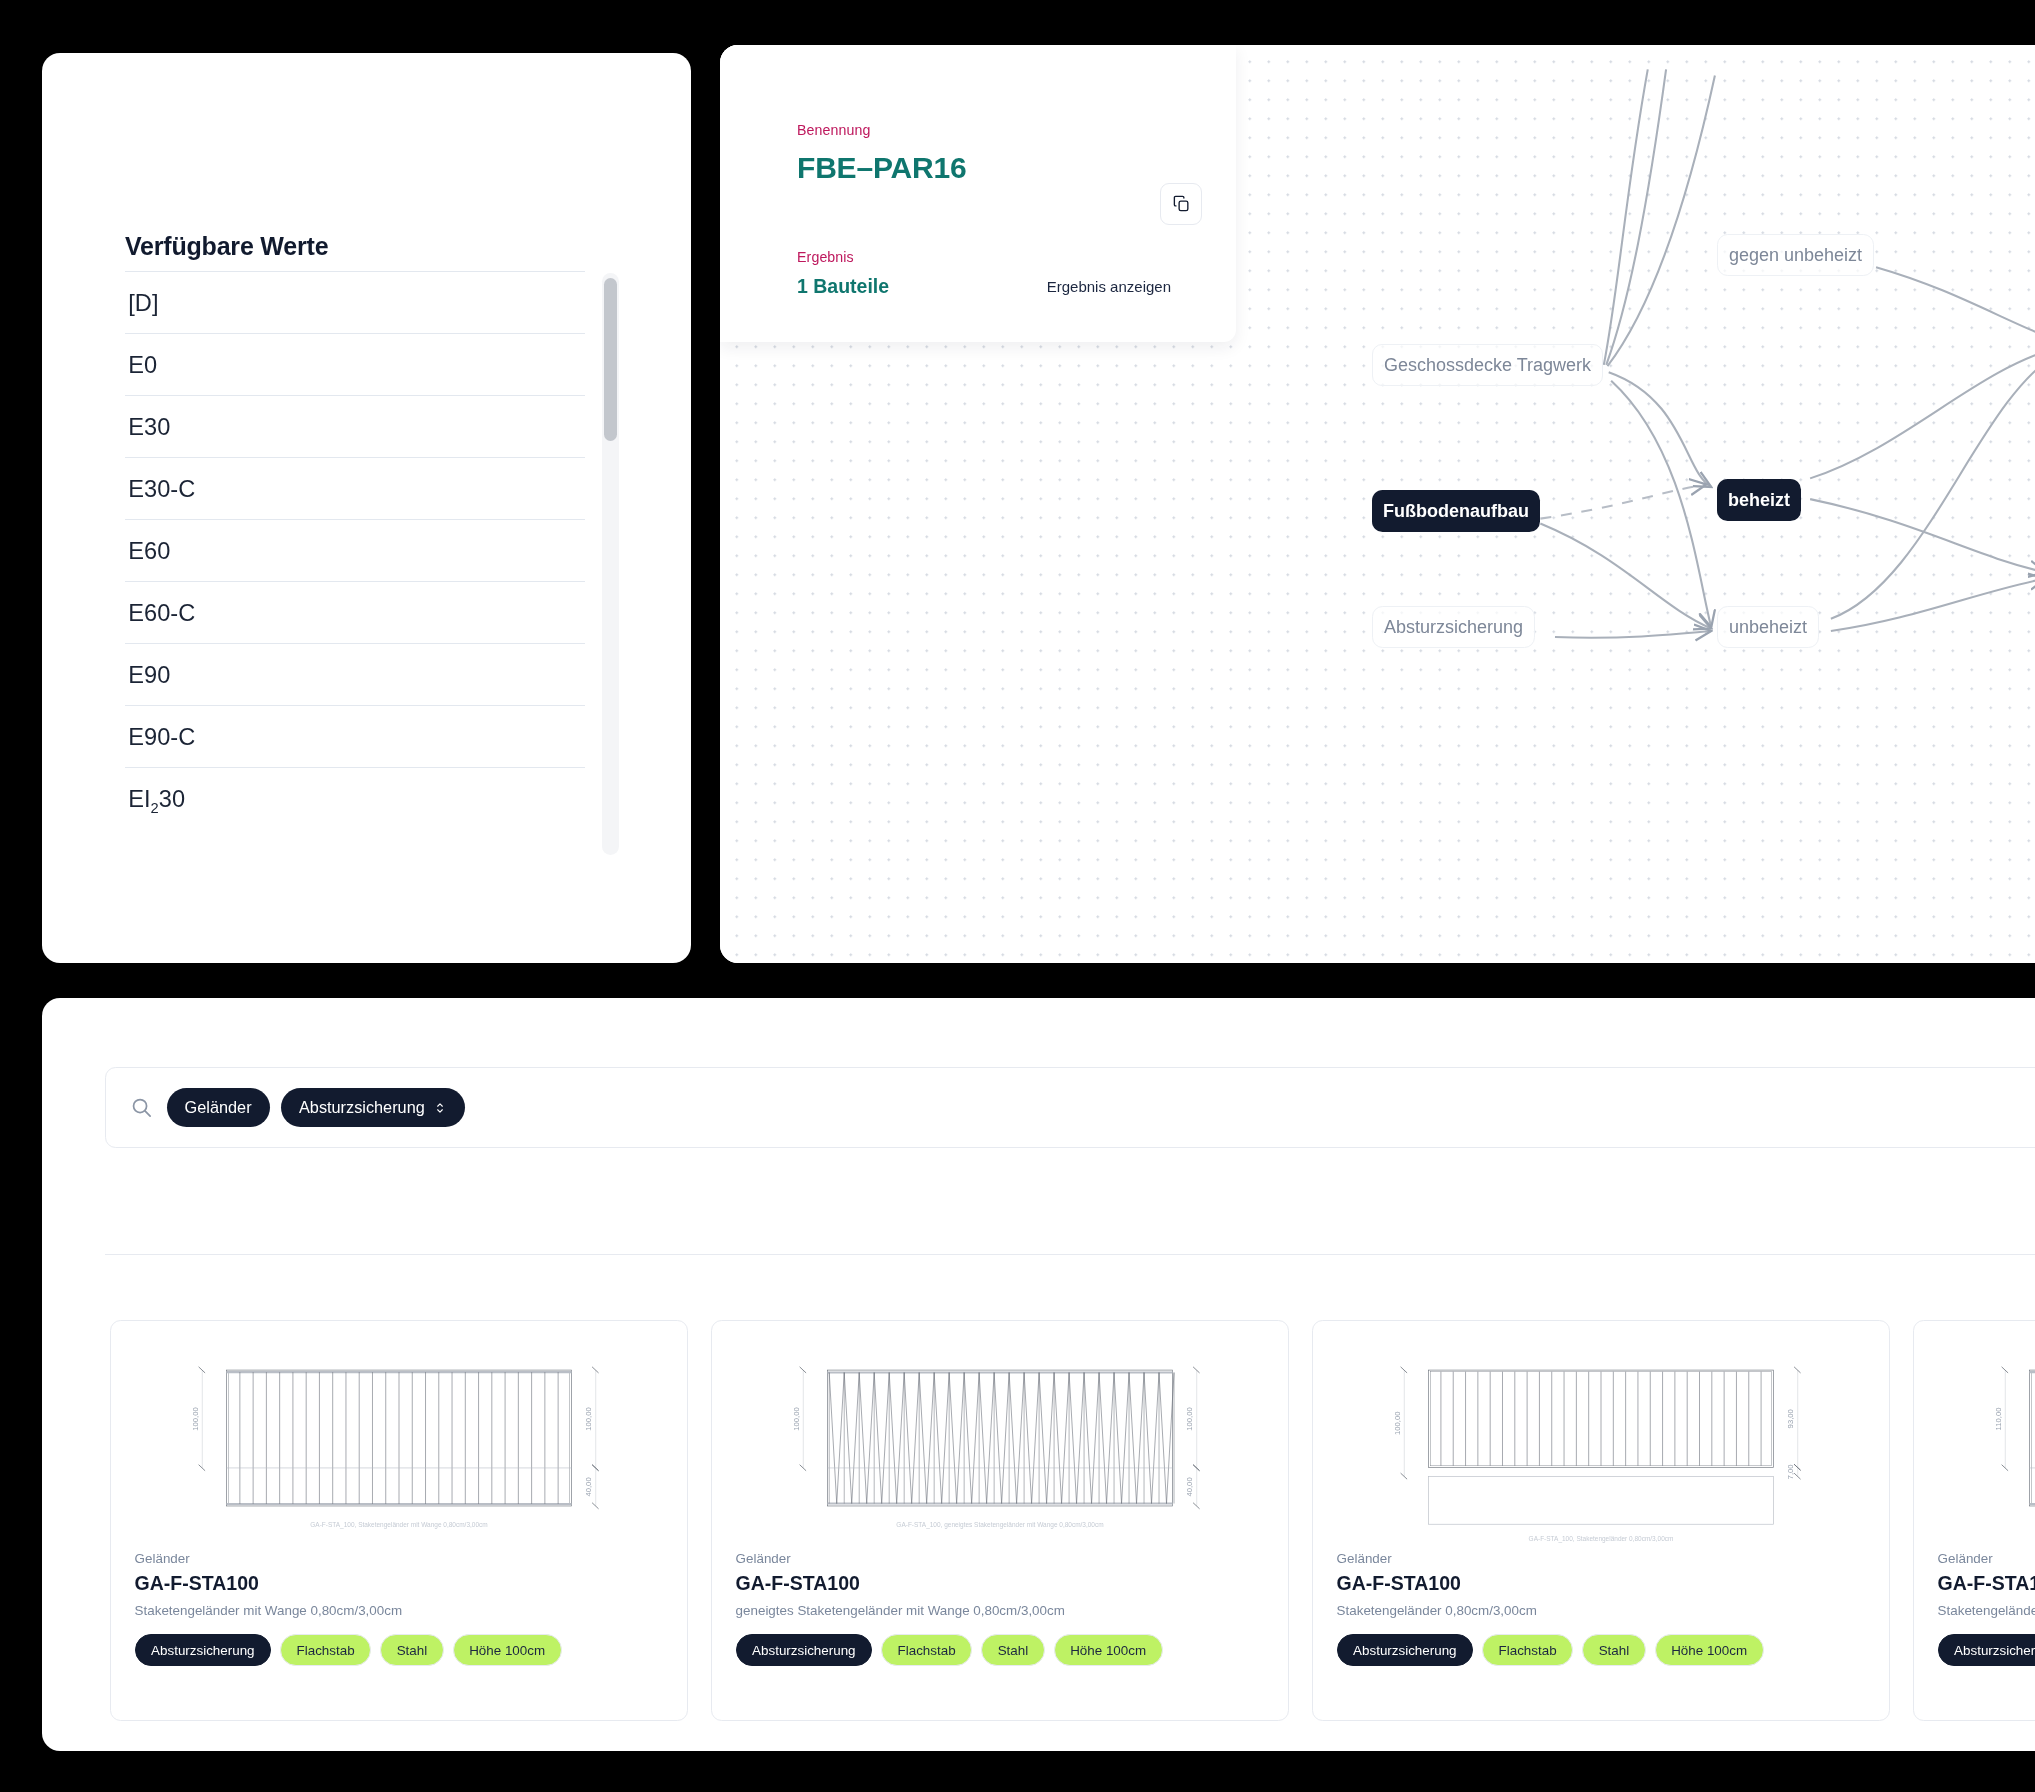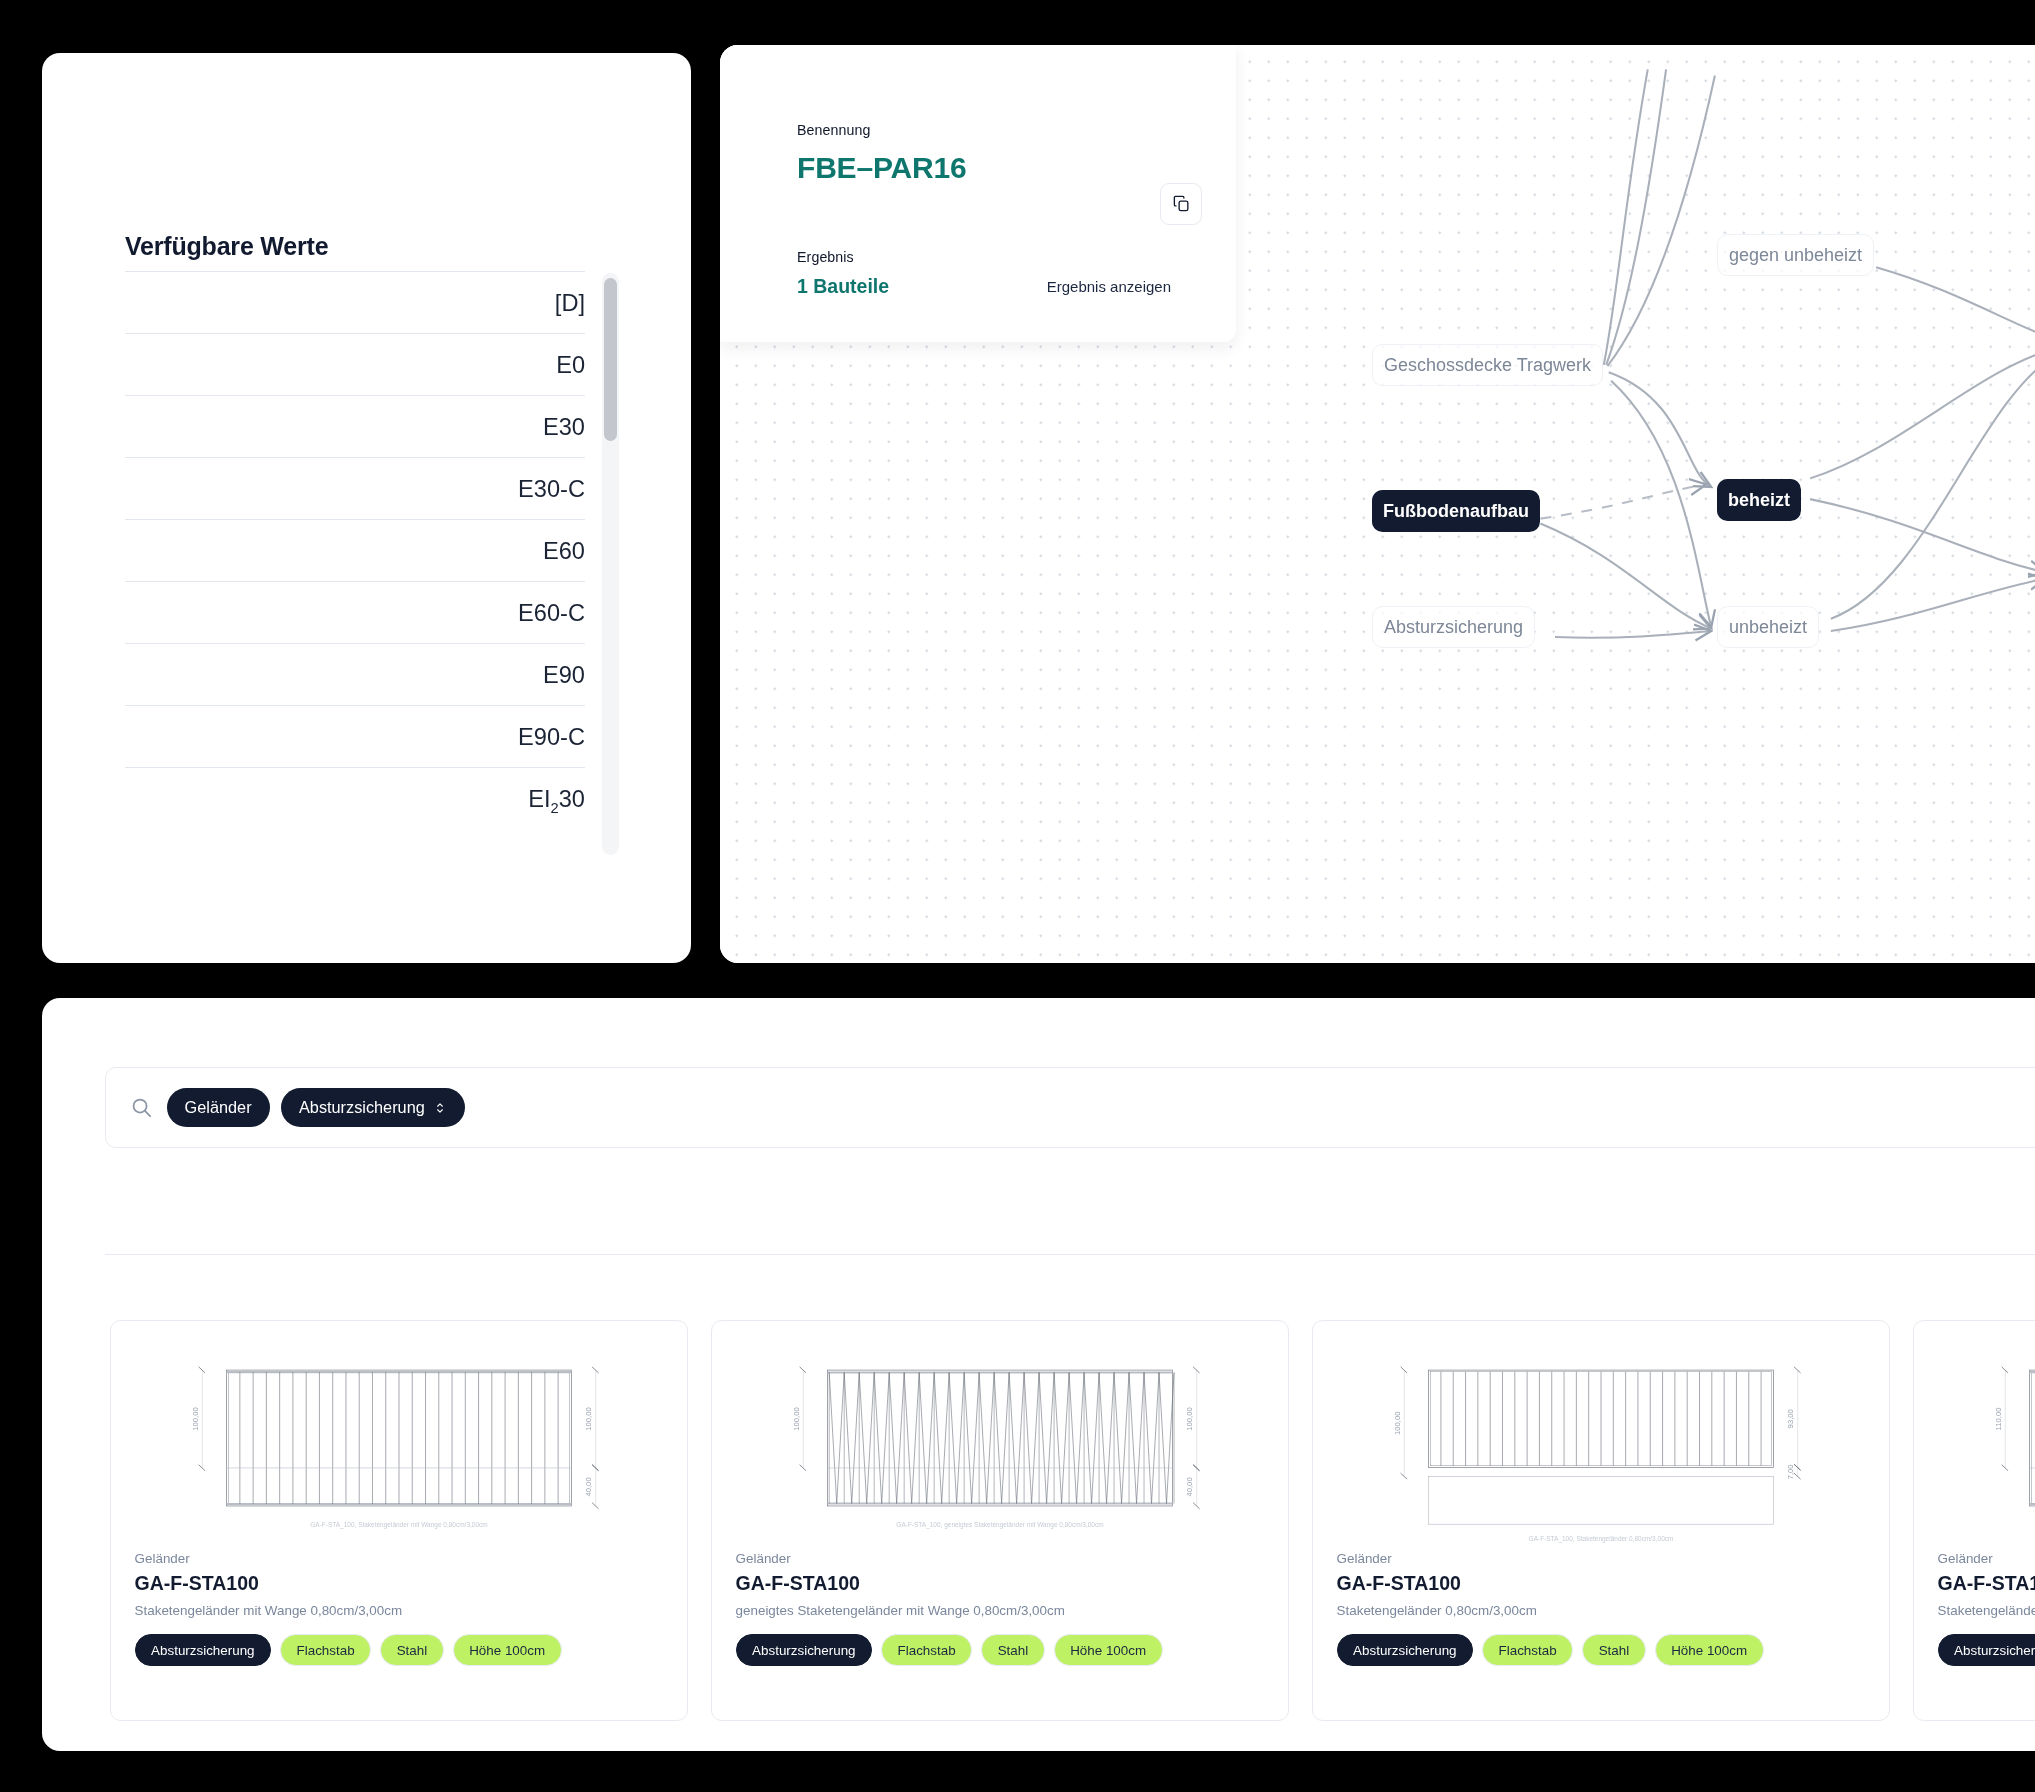--- a/index.html
+++ b/index.html
@@ -11,21 +11,21 @@
   }
   .stage { position: relative; width: 2597px; height: 1793px; background:#000; }
 
   
   .panel {
     position: absolute;
     background: #ffffff;
     border-radius: 18px;
     overflow: hidden;
   }
-  #panel-values  { left: 42px;  top: 53px;  width: 649px; height: 910px; text-align: right; }
+  #panel-values  { left: 42px;  top: 53px;  width: 649px; height: 910px; }
   #panel-graph   { left: 720px; top: 45px;  width: 1836px; height: 918px; }
   #panel-catalog { left: 42px;  top: 998px; width: 2513px; height: 753px; }
 
   
   .vw-title {
     position: absolute; left: 83px; top: 179px;
     font-size: 25px; font-weight: 700; color: #111a2e; letter-spacing: -0.2px;
   }
   .vw-listwrap {
     position: absolute; left: 83px; top: 218px; width: 474px; height: 584px;
@@ -63,21 +63,21 @@
 
   .info-card {
     position: absolute; left: 0px; top: 0px;
     width: 516px; height: 297px;
     background: #ffffff;
     border-bottom-right-radius: 12.2px;
     box-shadow: 0 5.7px 16.3px rgba(24,34,56,0.07);
     z-index: 4;
   }
   .info-label {
-    position: absolute; font-size: 14.2px; color: #0f172a; letter-spacing: 0.1px;
+    position: absolute; font-size: 14.2px; color: #be185d; letter-spacing: 0.1px;
   }
   .info-value {
     position: absolute; font-weight: 700; color: #0f766e;
   }
   #lbl-benennung { left: 77px; top: 77px; }
   #val-benennung { left: 77px; top: 106px; font-size: 30px; letter-spacing: -0.2px; }
   #lbl-ergebnis  { left: 77px; top: 204px; }
   #val-ergebnis  { left: 77px; top: 230px; font-size: 19.5px; }
   #link-ergebnis {
     position: absolute; right: 65px; top: 233px;

